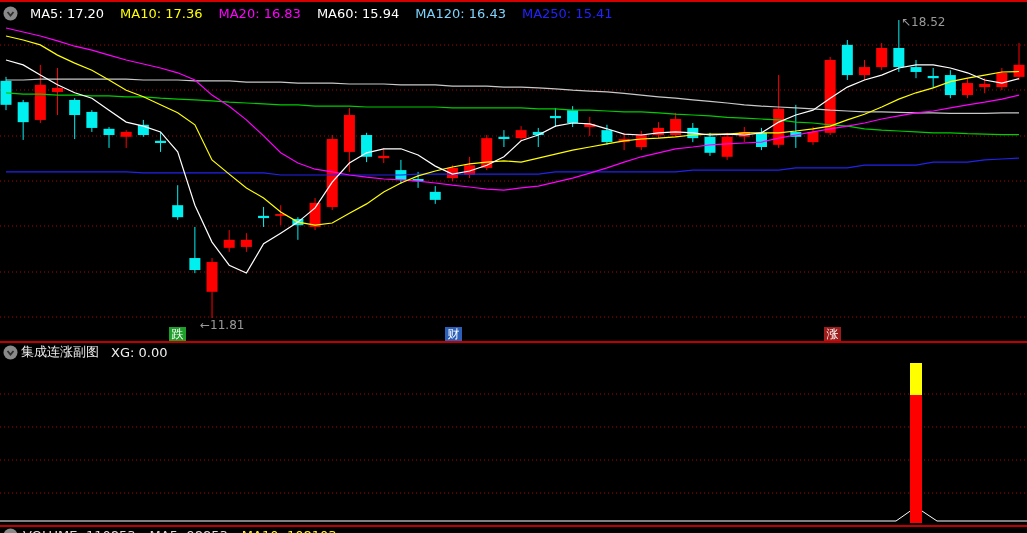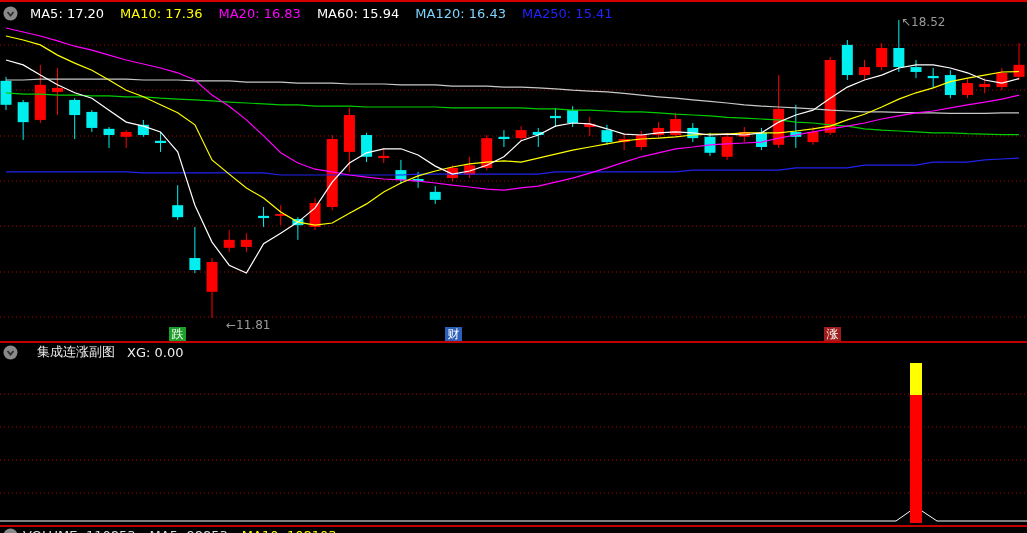--- a/index.html
+++ b/index.html
@@ -14,21 +14,21 @@
   #main-header .title{margin-right:8px;}
   .circle-icon{display:inline-flex;width:15px;height:15px;flex:0 0 15px;}
   #ma-legend{display:flex;margin-left:12px;}
   #ma-legend span{margin-right:16px;font-size:13px;}
   #chart-svg{left:0;top:0;width:1027px;height:533px;}
   .badge{position:absolute;top:327px;width:17px;height:14px;font-size:12px;line-height:14px;
          text-align:center;color:#fff;}
   .anno{position:absolute;color:#9a9a9a;font-size:12px;white-space:nowrap;}
   #sub-header{left:0;top:343px;width:1027px;height:18px;display:flex;align-items:center;
               padding-left:3px;color:#eee;font-size:13px;}
-  #sub-header .t{margin-left:19px;}
+  #sub-header .t{margin-left:3px;}
   #sub-header .xg{margin-left:12px;text-align:center;}
   #vol-header{left:0;top:526px;width:1027px;height:18px;display:flex;align-items:center;
               padding-left:3px;font-size:13px;}
   #vol-header .w{color:#ddd;margin-left:5px;}
   #vol-header .w2{color:#ddd;margin-left:14px;}
   #vol-header .y{color:#ffff00;margin-left:14px;}
 </style>
 </head>
 <body>
 
@@ -217,14 +217,14 @@
       </svg>
   </span>
   <span class="w">VOLUME: 110853</span>
   <span class="w2">MA5: 98853</span>
   <span class="y">MA10: 108103</span>
 </div>
 
 <div class="badge" style="left: 169px; background: rgb(30, 158, 42);">跌</div>
 <div class="badge" style="left: 445px; background: rgb(43, 95, 184);">财</div>
 <div class="badge" style="left: 824px; background: rgb(158, 28, 28);">涨</div>
-<div class="anno" style="left: 226px; top: 318px;">←11.81</div>
+<div class="anno" style="left: 200px; top: 318px;">←11.81</div>
 <div class="anno" style="left: 901px; top: 15px; text-align: center;">↖18.52</div>
 
 </body></html>

